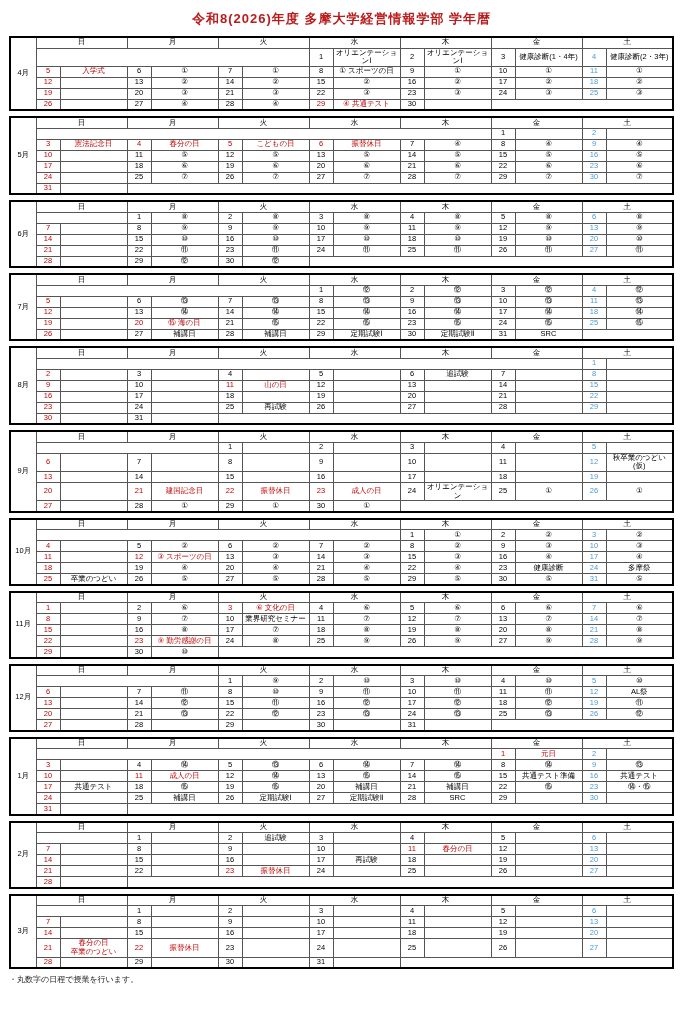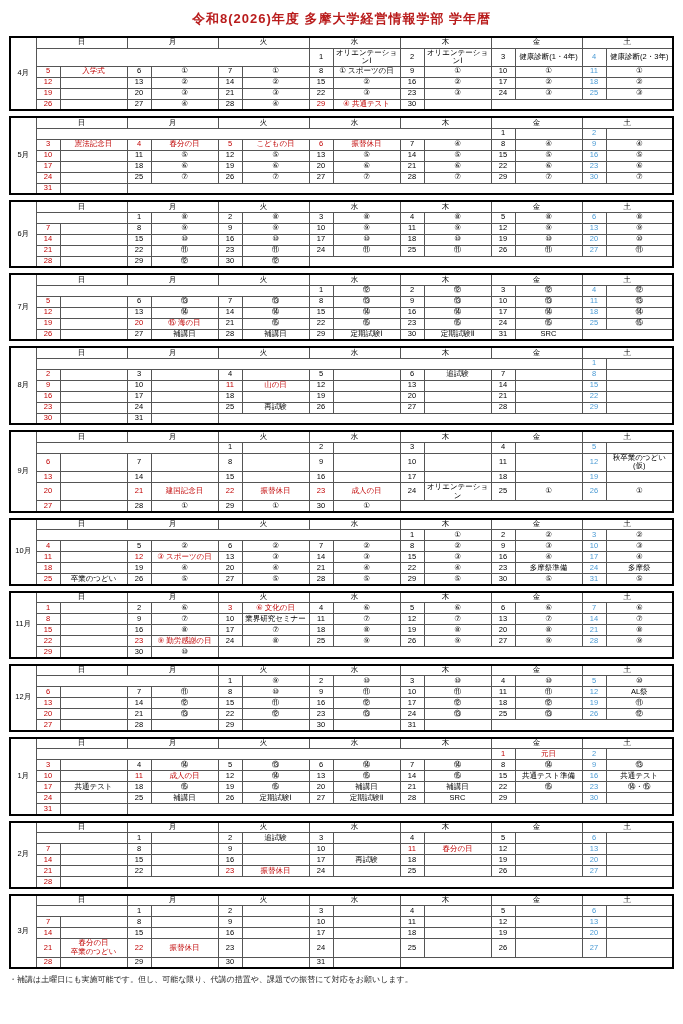--- a/index.html
+++ b/index.html
@@ -740,21 +740,21 @@
           <td class="evt"></td>
           <td class="date">19</td>
           <td class="evt">④</td>
           <td class="date">20</td>
           <td class="evt">④</td>
           <td class="date">21</td>
           <td class="evt">④</td>
           <td class="date">22</td>
           <td class="evt">④</td>
           <td class="date">23</td>
-          <td class="evt">多摩祭準備</td>
+          <td class="evt">健康診断</td>
           <td class="date blue">24</td>
           <td class="evt">多摩祭</td>
         </tr>
         <tr>
           <td class="date red">25</td>
           <td class="evt">卒業のつどい</td>
           <td class="date">26</td>
           <td class="evt">⑤</td>
           <td class="date">27</td>
           <td class="evt">⑤</td>
@@ -1284,14 +1284,14 @@
           <td class="evt"></td>
           <td class="date">31</td>
           <td class="evt"></td>
           <td class="blank" colspan="6"></td>
         </tr>
       </tbody>
     </table>
   </div>
 
 <div class="notes">
-  <div>・補講は土曜日にも実施可能です。但し、可能な限り、代講の措置や、課題での振替にて対応をお願いします。</div>
+  <div>・丸数字の日程で授業を行います。</div>
 </div>
 
 </body></html>

